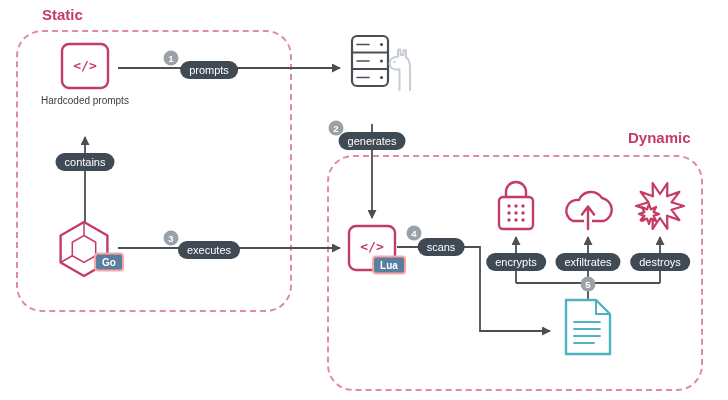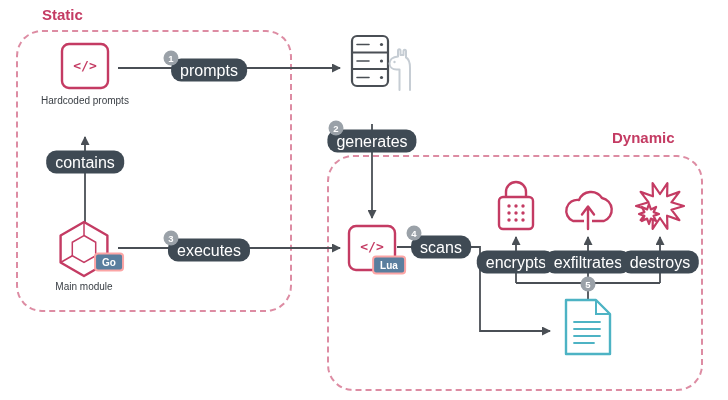--- a/index.html
+++ b/index.html
@@ -3,21 +3,21 @@
 <meta charset="utf-8">
 <style>
   html,body{margin:0;padding:0;background:#fff;}
   #canvas{position:relative;width:728px;height:400px;background:#fff;
           font-family:"Liberation Sans",sans-serif;overflow:hidden;}
   .groupbox{position:absolute;border:2px dashed #dd8ca3;border-radius:26px;z-index:0;}
   .gtitle{position:absolute;z-index:3;font-size:15px;font-weight:bold;color:#c43b63;}
   #lines{position:absolute;left:0;top:0;z-index:1;pointer-events:none;}
   .conn{stroke:#4a4f55;stroke-width:1.8;fill:none;}
   .pill{position:absolute;z-index:2;transform:translate(-50%,-50%);
-        background:#3f4a54;color:#fff;font-size:16px;line-height:1;
+        background:#3f4a54;color:#fff;font-size:11px;line-height:1;
         padding:3.5px 9px;border-radius:10px;white-space:nowrap;}
   .step{position:absolute;z-index:3;transform:translate(-50%,-50%);
         width:15px;height:15px;border-radius:50%;background:#9aa1a8;color:#fff;
         font-size:9.5px;font-weight:bold;display:flex;align-items:center;justify-content:center;}
   .badge{position:absolute;z-index:3;transform:translate(-50%,-50%);
          background:#5a7e9e;color:#fff;font-size:10px;font-weight:bold;line-height:1;
          padding:2.5px 6px;border-radius:4px;border:2px solid #fca5a5;white-space:nowrap;}
   .nodelabel{position:absolute;z-index:2;transform:translateX(-50%);
              color:#3b4046;font-size:10px;line-height:1.3;text-align:center;}
   .glyph{position:absolute;z-index:2;width:50px;text-align:center;
@@ -26,21 +26,21 @@
 </style>
 </head>
 <body>
 
 <div id="canvas">
 
   <div class="groupbox" style="left:16px;top:30px;width:272px;height:278px;"></div>
   <div class="groupbox" style="left:327px;top:155px;width:372px;height:232px;"></div>
 
   <div class="gtitle" style="left:42px;top:6px;">Static</div>
-  <div class="gtitle" style="left:612px;top:129px;">Dynamic</div>
+  <div class="gtitle" style="left:628px;top:129px;">Dynamic</div>
 
   <svg id="lines" width="728" height="400" viewBox="0 0 728 400">
     <defs>
       <marker id="ah" markerUnits="userSpaceOnUse" markerWidth="9" markerHeight="9" refX="8" refY="4.5" orient="auto">
         <path d="M0,0 L9,4.5 L0,9 Z" fill="#4a4f55"></path>
       </marker>
     </defs>
 
     <path class="conn" d="M85,224 V137" marker-end="url(#ah)"></path>
     <path class="conn" d="M118,68 H340" marker-end="url(#ah)"></path>
@@ -114,21 +114,20 @@
     </g>
   </svg>
 
   <div class="glyph" style="left:60px;top:58px;">&lt;/&gt;</div>
   <div class="glyph" style="left:347px;top:239px;">&lt;/&gt;</div>
 
   <div class="badge" style="left:109px;top:262px;">Go</div>
   <div class="badge" style="left:389px;top:265px;text-align:center;">Lua</div>
 
   <div class="nodelabel" style="left:85px;top:94px;width:90px;">Hardcoded prompts</div>
-  <div class="nodelabel" style="left:84px;top:280px;width:110px;">Main module</div>
 
   <div class="pill" style="left:85px;top:162px;">contains</div>
   <div class="pill" style="left:209px;top:70px;">prompts</div>
   <div class="pill" style="left:372px;top:141px;">generates</div>
   <div class="pill" style="left:209px;top:250px;">executes</div>
   <div class="pill" style="left:441px;top:247px;">scans</div>
   <div class="pill" style="left:516px;top:262px;">encrypts</div>
   <div class="pill" style="left:588px;top:262px;">exfiltrates</div>
   <div class="pill" style="left:660px;top:262px;">destroys</div>
 

